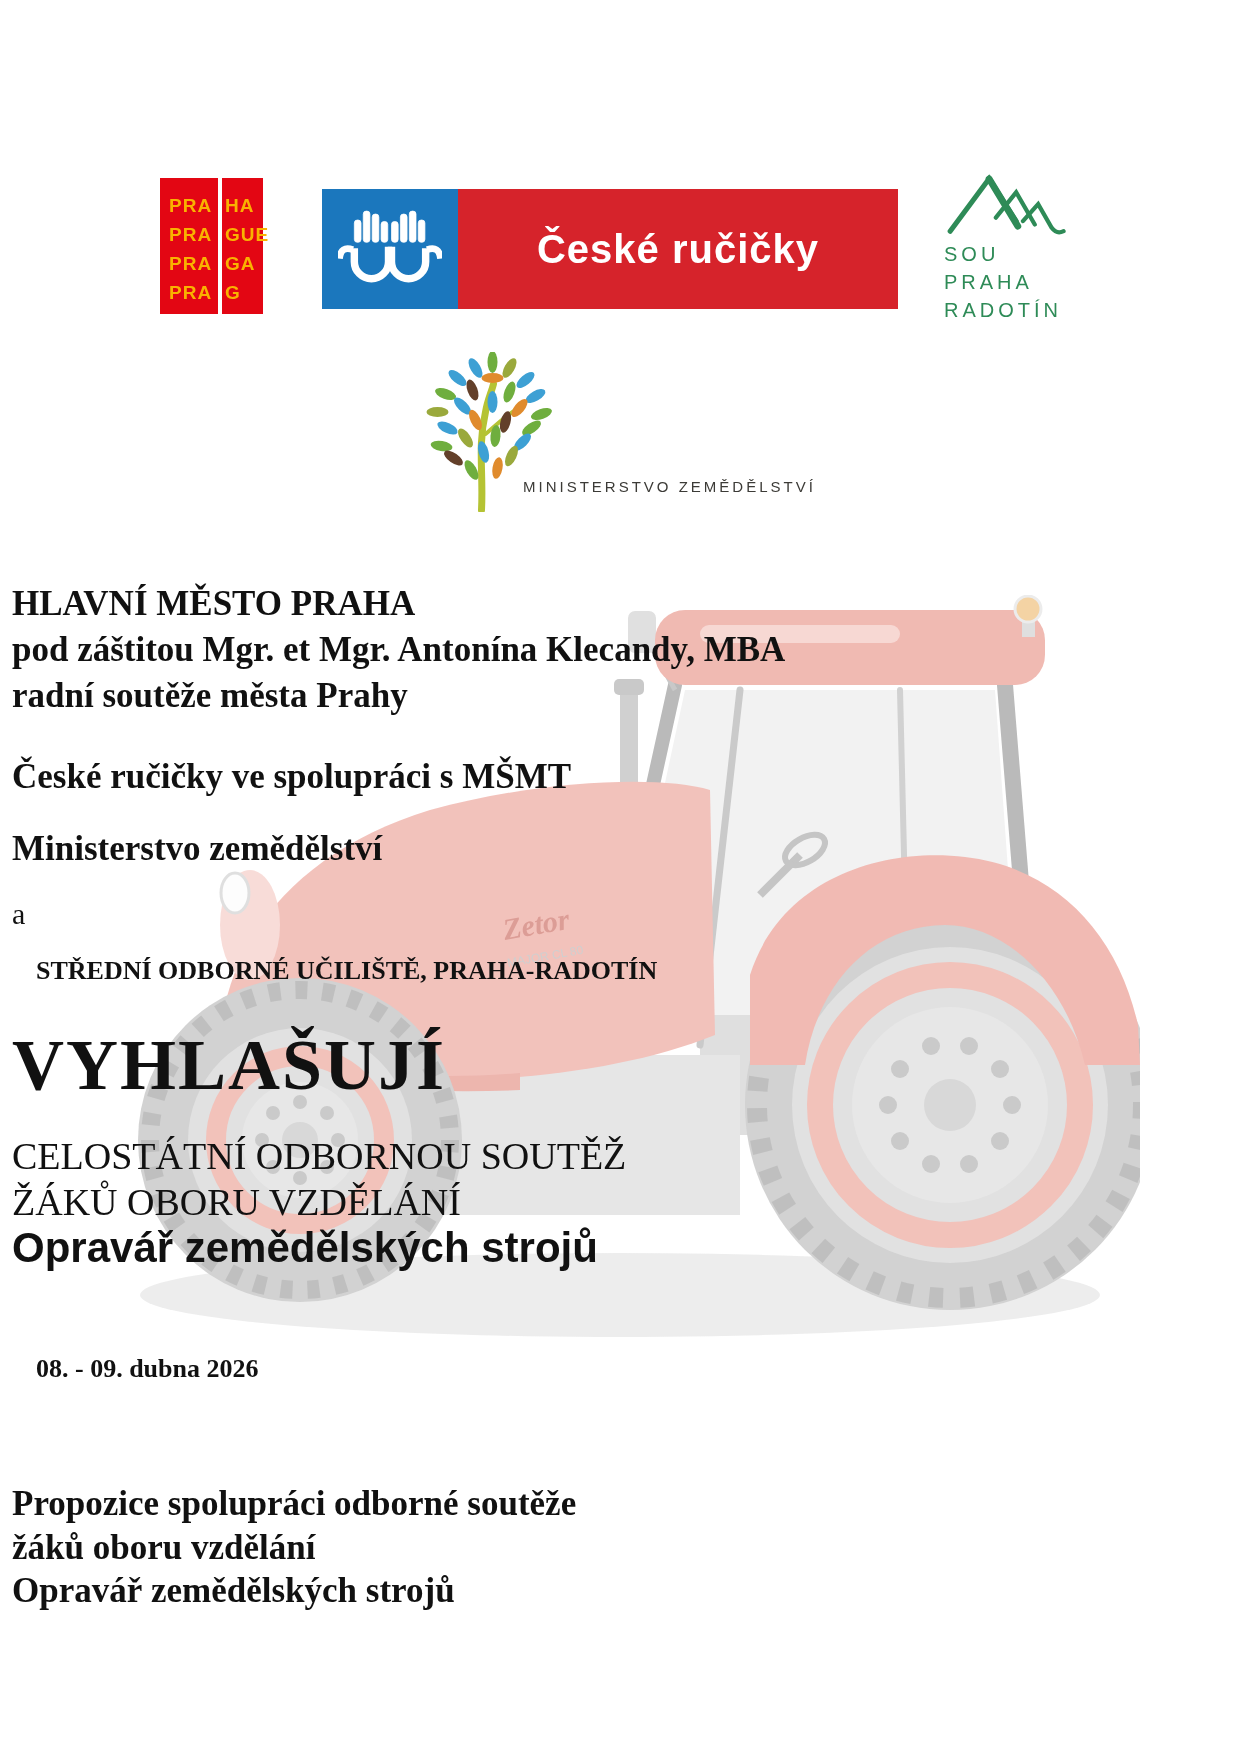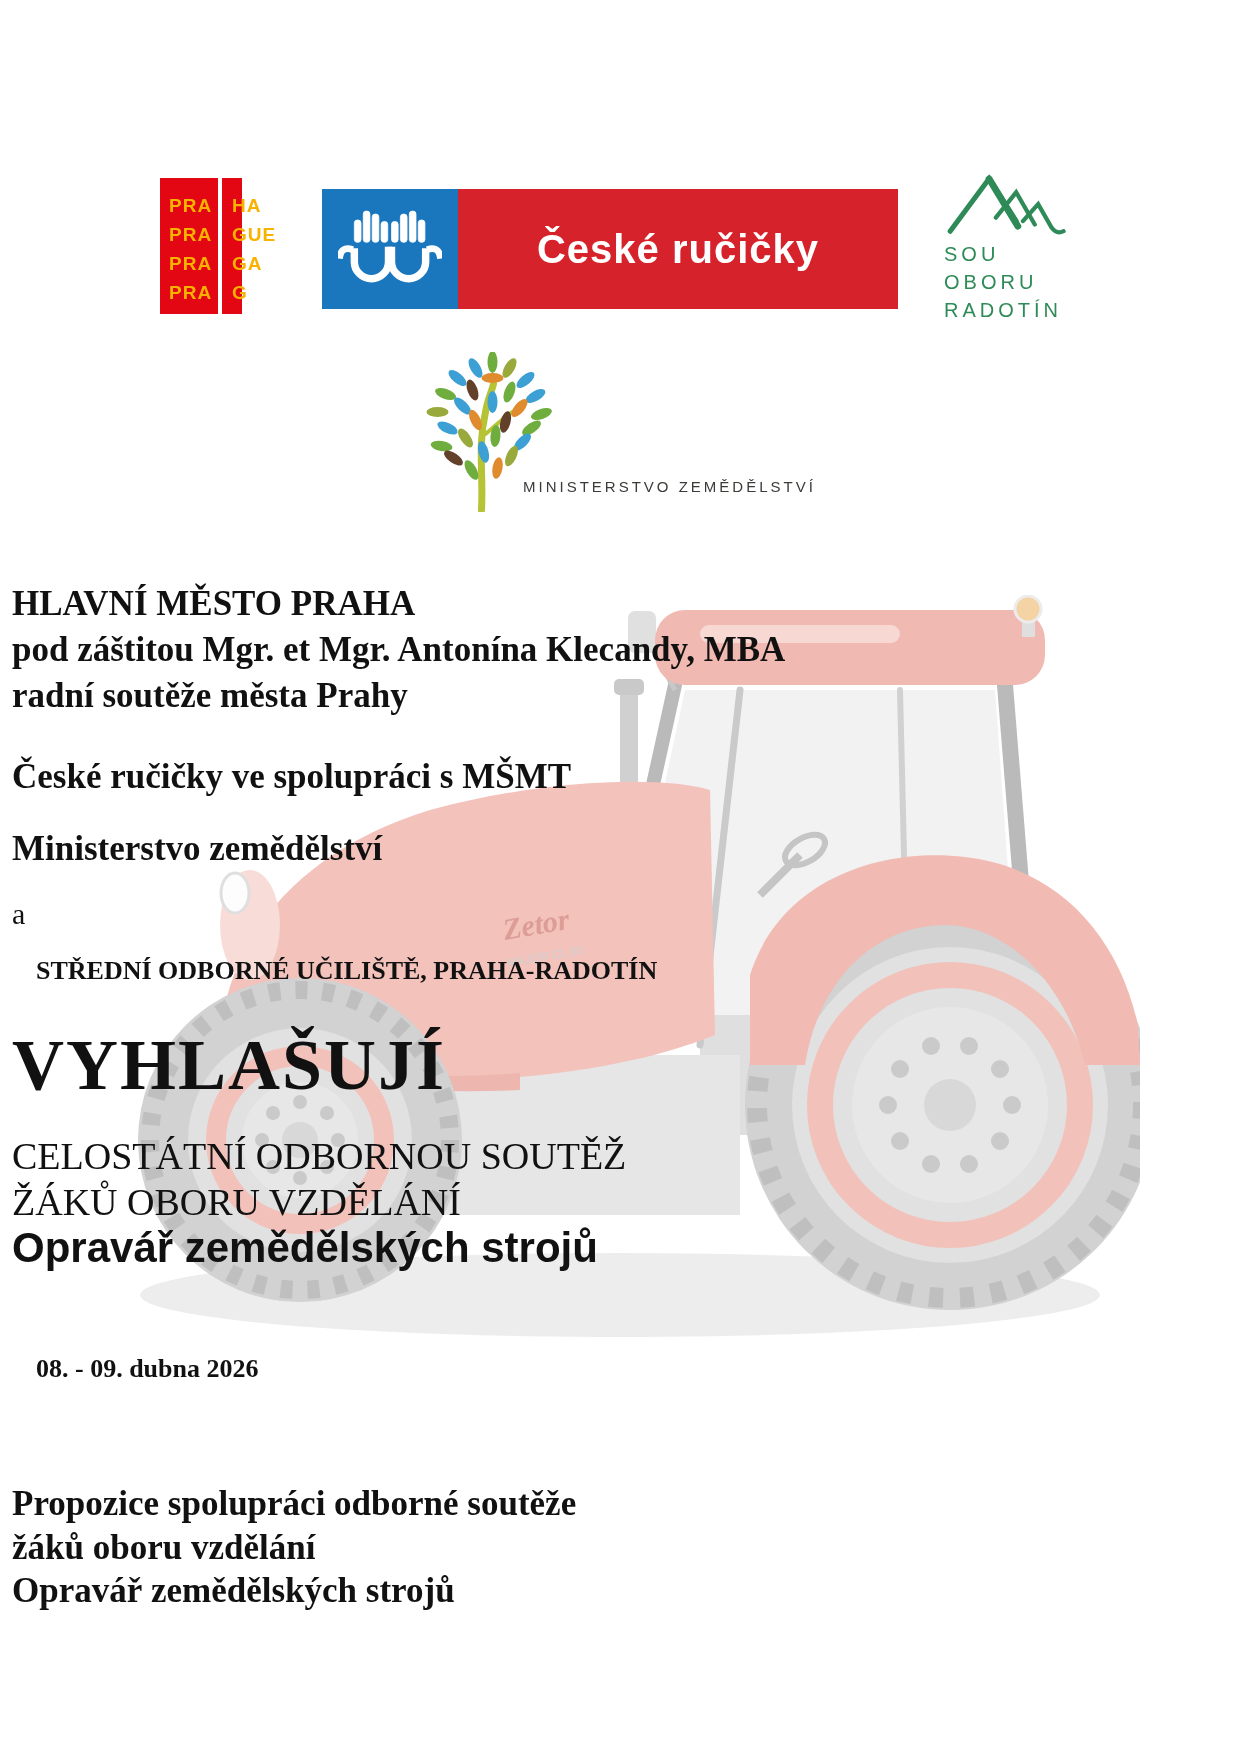--- a/index.html
+++ b/index.html
@@ -7,21 +7,21 @@
     position:relative;width:1240px;height:1754px;margin:0 auto;
     background:#ffffff;overflow:hidden;
     font-family:"Liberation Serif", serif;color:#111;
   }
   
   .praha-logo{position:absolute;left:160px;top:178px;width:103px;height:136px;display:flex;}
   .praha-col{background:var(--praha-red,#e30613);color:var(--praha-yellow,#f9b200);
     font-family:"Liberation Sans",sans-serif;font-weight:bold;font-size:19px;line-height:29px;
     display:flex;flex-direction:column;justify-content:center;padding-top:6px;box-sizing:border-box;}
   .praha-col.left{width:58px;margin-right:4px;padding-left:9px;letter-spacing:1px;}
-  .praha-col.right{width:20px;padding-left:10px;letter-spacing:1px;}
+  .praha-col.right{width:41px;padding-left:3px;letter-spacing:1px;}
 
   .cr-logo{position:absolute;left:322px;top:189px;height:120px;display:flex;}
   .cr-blue{width:136px;height:120px;background:var(--cr-blue,#1b77bd);display:flex;align-items:center;justify-content:center;}
   .cr-red{width:440px;height:120px;background:var(--cr-red,#d6232b);display:flex;align-items:center;justify-content:center;}
   .cr-red span{color:#fff;font-family:"Liberation Sans",sans-serif;font-weight:bold;font-size:40px;letter-spacing:1px;}
 
   .sou-logo{position:absolute;left:938px;top:172px;width:135px;height:150px;
     font-family:"Liberation Sans",sans-serif;color:var(--sou-green,#2e8b57);}
   .sou-logo .peaks{position:absolute;left:8px;top:0;}
   .sou-text{position:absolute;left:6px;top:68px;font-size:20px;line-height:28px;letter-spacing:4px;}
@@ -168,21 +168,21 @@
     <svg class="peaks" width="120" height="66" viewBox="0 0 140 78">
       <g stroke="#2e8b57" fill="none" stroke-linecap="round">
         <path d="M4 70 L50 8 L82 58" stroke-width="6"></path>
         <path d="M50 8 L84 64" stroke-width="8"></path>
         <path d="M58 54 L82 24 L104 62" stroke-width="5"></path>
         <path d="M90 58 L108 38 L124 66 Q130 74 138 70" stroke-width="5"></path>
       </g>
     </svg>
     <div class="sou-text">
       <div>SOU</div>
-      <div>OBORU</div>
+      <div>PRAHA</div>
       <div>RADOTÍN</div>
     </div>
   </div>
 
   <div class="min-logo">
     <svg class="min-tree" width="135" height="160" viewBox="0 0 130 160">
       <path d="M54 158 C56 120 50 95 58 60 C60 48 64 40 66 32" stroke="#b5c334" stroke-width="7" fill="none" stroke-linecap="round"></path>
       <path d="M58 82 C70 72 78 64 88 58" stroke="#b5c334" stroke-width="4" fill="none" stroke-linecap="round"></path>
       <g>
         <ellipse cx="65" cy="10" rx="11" ry="5" fill="#6fae3e" transform="rotate(90 65 10)"></ellipse>

